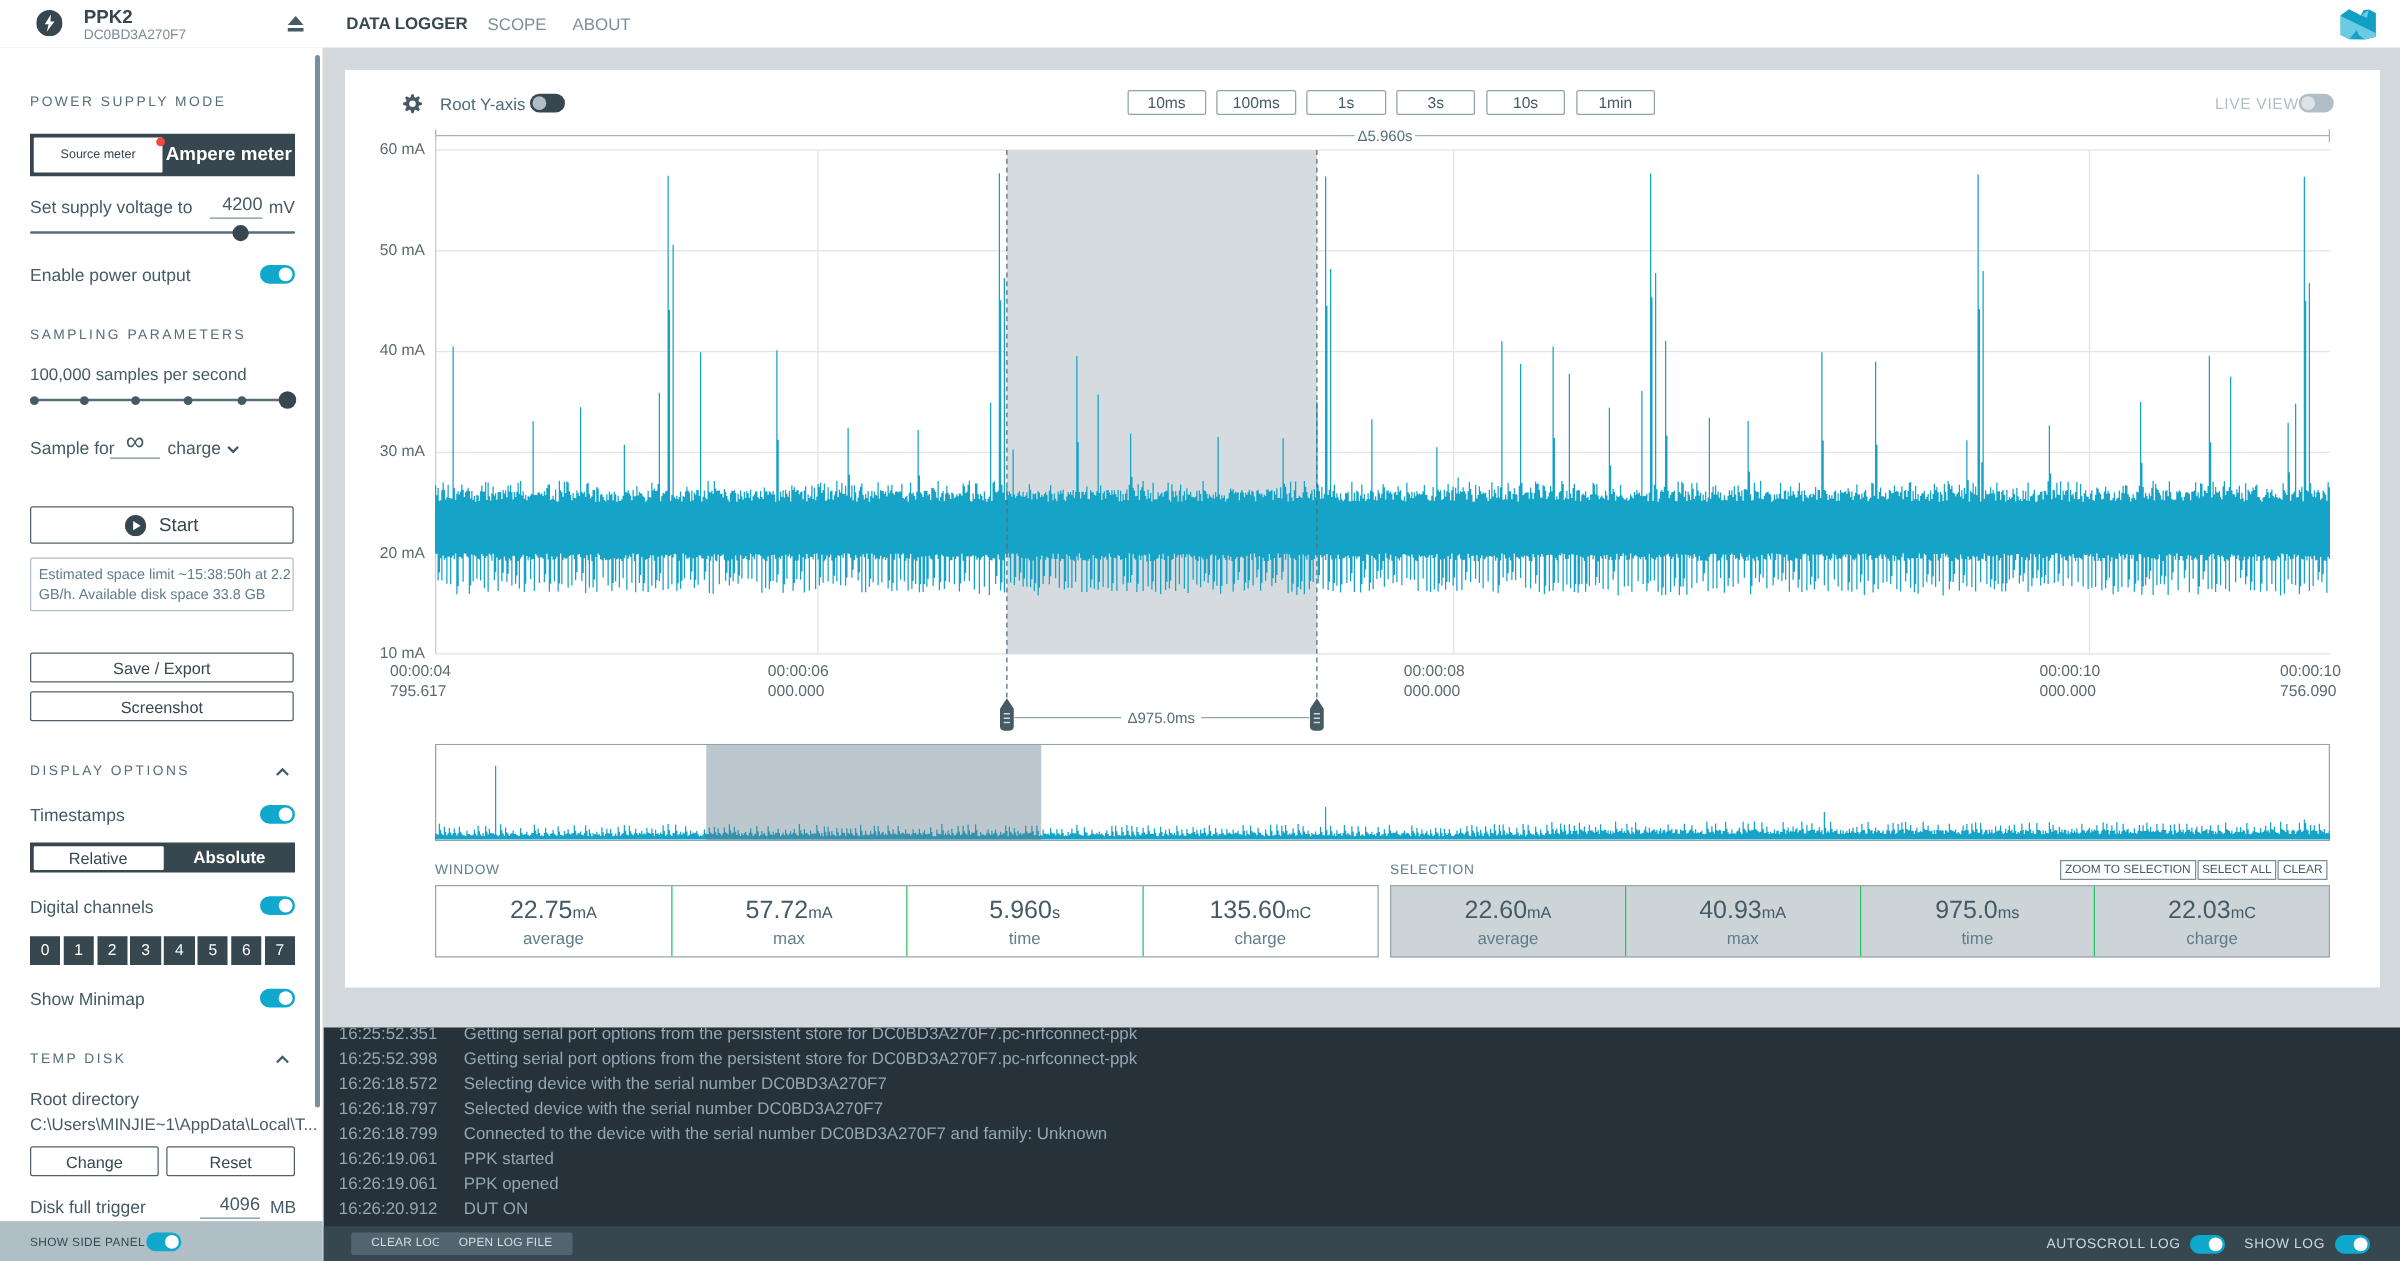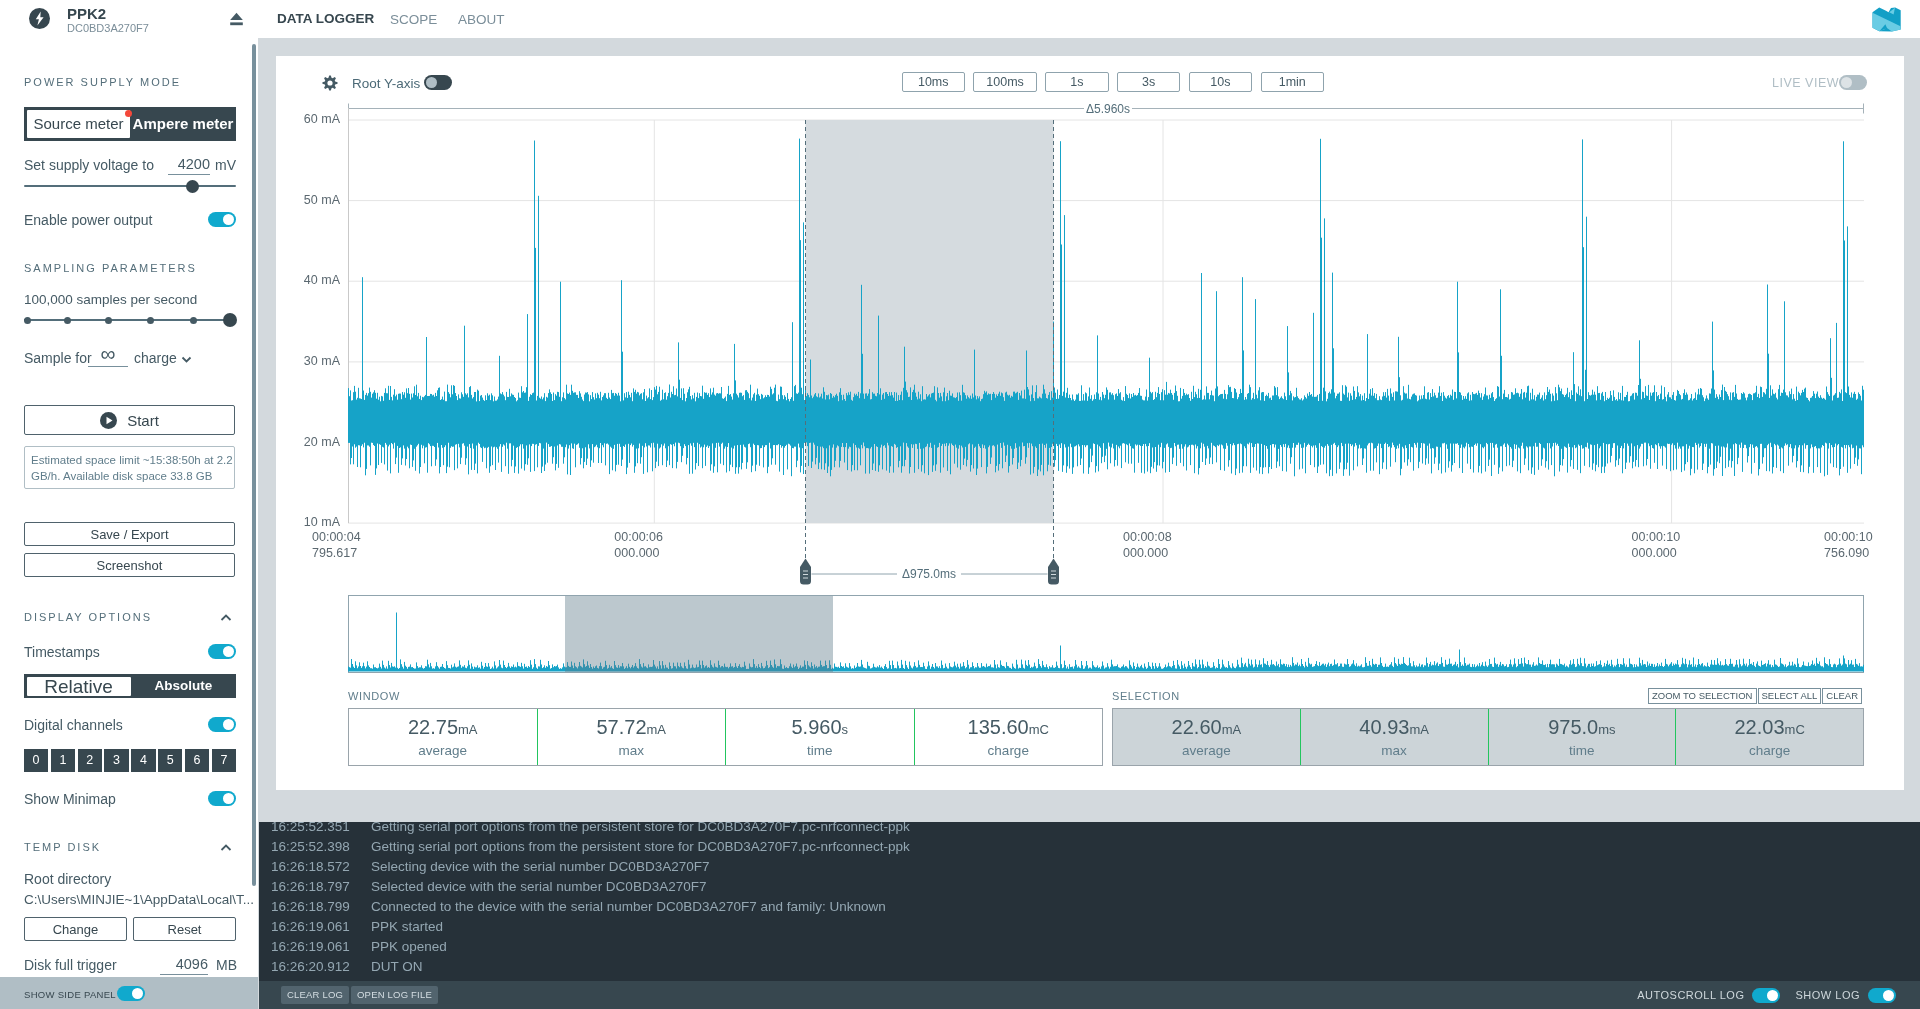--- a/index.html
+++ b/index.html
@@ -23,21 +23,21 @@
 .yl{position:absolute;width:44px;text-align:right;font-size:12.5px;color:#5b6870}
 .xl{position:absolute;width:80px;text-align:left;font-size:12.5px;color:#5b6870;line-height:15.5px}
 .cell{flex:1;display:flex;flex-direction:column;align-items:center;justify-content:center;border-right:1px solid #22c55e}
 .cell:last-child{border-right:none}
 .cell .v{font-size:20px;color:#455a64;line-height:22px}
 .cell .v span{font-size:13px}
 .cell .l{font-size:13.5px;color:#607d8b;margin-top:2px}
 .lr{position:absolute;font-size:13.5px;color:#94a7b2;white-space:nowrap;line-height:20px}
 .lr b{position:absolute;left:12px;font-weight:normal}
 .lr s{position:absolute;left:112px;text-decoration:none}
-.lgb{position:absolute;top:5px;height:18px;background:#52646e;color:#d5dee3;font-size:9.5px;letter-spacing:.2px;line-height:18px;padding:0 6px;border-radius:2px;white-space:nowrap}
+.lgb{position:absolute;top:5px;height:18px;background:#52646e;color:#d5dee3;font-size:9.5px;letter-spacing:.2px;line-height:18px;padding:0 16px;border-radius:2px;white-space:nowrap}
 .selb{border:1px solid #78909c;background:#fff;font-size:9.5px;color:#455a64;line-height:13.5px;padding:0 3px;height:15.5px;white-space:nowrap}
 .chip{width:24.2px;height:23px;background:#37474f;color:#fff;font-size:12.5px;text-align:center;line-height:23px}
 .uval{position:absolute;font-size:14.5px;color:#455a64;text-align:right;border-bottom:1px solid #78909c}
 </style></head><body>
 <div id="main"></div>
 <div id="card"></div>
 <div id="topbar">
  <svg class="abs" style="left:29px;top:8px" width="21" height="21">
       <circle cx="10.5" cy="10.5" r="10.5" fill="#37474f"></circle>
       <path d="M11.7,3.6 L6.8,11.3 H9.9 L8.4,17.4 L14.6,9.2 H11.3 Z" fill="#fff"></path>
@@ -55,21 +55,21 @@
   <polygon points="0.5,5.2 7.2,0.4 14.0,3.7 16.5,5.3 19.0,1.0 23.2,0.5 28.7,3.3 28.7,22.4 19.8,24.5 7.3,24.3 0.5,20.7" fill="#129fc6"></polygon>
   <polygon points="0.5,5.7 28.5,19.3 28.7,22.4 19.8,24.5 14.3,20.4 12.3,22.6 7.3,24.3 0.5,20.7" fill="#69cce4"></polygon>
   <polygon points="7.4,24.3 13.4,17.2 14.9,21.0" fill="#129fc6"></polygon>
   <polygon points="17.2,5.2 23.0,0.8 21.6,7.4" fill="#69cce4"></polygon>
  </svg>
 </div>
 <div id="sidebar">
  <div class="abs" style="left:251.5px;top:6px;width:4px;height:842px;background:#607d8b;border-radius:2px;opacity:.85"></div>
  <div class="sh" style="left:24px;top:38px">POWER SUPPLY MODE</div>
  <div class="abs" style="left:24px;top:69px;width:212px;height:34px;background:#37474f">
-   <div class="abs" style="left:3px;top:3px;width:103px;height:28px;background:#fff;border-radius:1px;text-align:center;line-height:28px;font-size:15px;color:#37474f">Source meter</div>
+   <div class="abs" style="left:3px;top:3px;width:103px;height:28px;background:#fff;border-radius:1px;text-align:center;line-height:28px;font-size:10px;color:#37474f">Source meter</div>
    <div class="abs" style="left:100.5px;top:2.5px;width:7px;height:7px;border-radius:50%;background:#f4483a"></div>
    <div class="abs" style="left:106px;top:0;width:106px;height:34px;text-align:center;line-height:34px;font-size:15px;font-weight:bold;color:#fff">Ampere meter</div>
  </div>
  <div class="lbl" style="left:24px;top:119px">Set supply voltage to</div>
  <div class="uval" style="left:168px;top:118px;width:42px;height:19px">4200</div>
  <div class="lbl" style="left:215px;top:119px">mV</div>
  <div class="abs" style="left:24px;top:147px;width:212px;height:2px;background:#546e7a;border-radius:1px"></div>
  <div class="abs" style="left:185.5px;top:141.5px;width:13px;height:13px;border-radius:50%;background:#37474f"></div>
  <div class="lbl" style="left:24px;top:174px">Enable power output</div>
  <div class="tg on" style="left:208px;top:174px">
@@ -101,21 +101,21 @@
  <div class="btn" style="left:24px;top:515px;width:211px;height:24px">Screenshot</div>
  <div class="sh" style="left:24px;top:573px">DISPLAY OPTIONS</div>
  <svg class="abs" style="left:220px;top:576px" width="12" height="8">
       <polyline points="1.5,6 6,1.5 10.5,6" fill="none" stroke="#455a64" stroke-width="1.8"></polyline>
     </svg>
  <div class="lbl" style="left:24px;top:606px">Timestamps</div>
  <div class="tg on" style="left:208px;top:606px">
       <i></i>
     </div>
  <div class="abs" style="left:24px;top:636px;width:212px;height:24px;background:#37474f">
-   <div class="abs" style="left:2.5px;top:2.5px;width:104px;height:19px;background:#fff;border-radius:1px;text-align:center;line-height:19px;font-size:19px;color:#37474f">Relative</div>
+   <div class="abs" style="left:2.5px;top:2.5px;width:104px;height:19px;background:#fff;border-radius:1px;text-align:center;line-height:19px;font-size:13px;color:#37474f">Relative</div>
    <div class="abs" style="left:107px;top:0;width:105px;height:24px;text-align:center;line-height:24px;font-size:13.5px;font-weight:bold;color:#fff">Absolute</div>
  </div>
  <div class="lbl" style="left:24px;top:679px">Digital channels</div>
  <div class="tg on" style="left:208px;top:679px">
       <i></i>
     </div>
  <div class="abs" style="left:24px;top:711px;width:212px;display:flex;justify-content:space-between">
    <div class="chip">0</div>
       <div class="chip">1</div>
       <div class="chip">2</div>

